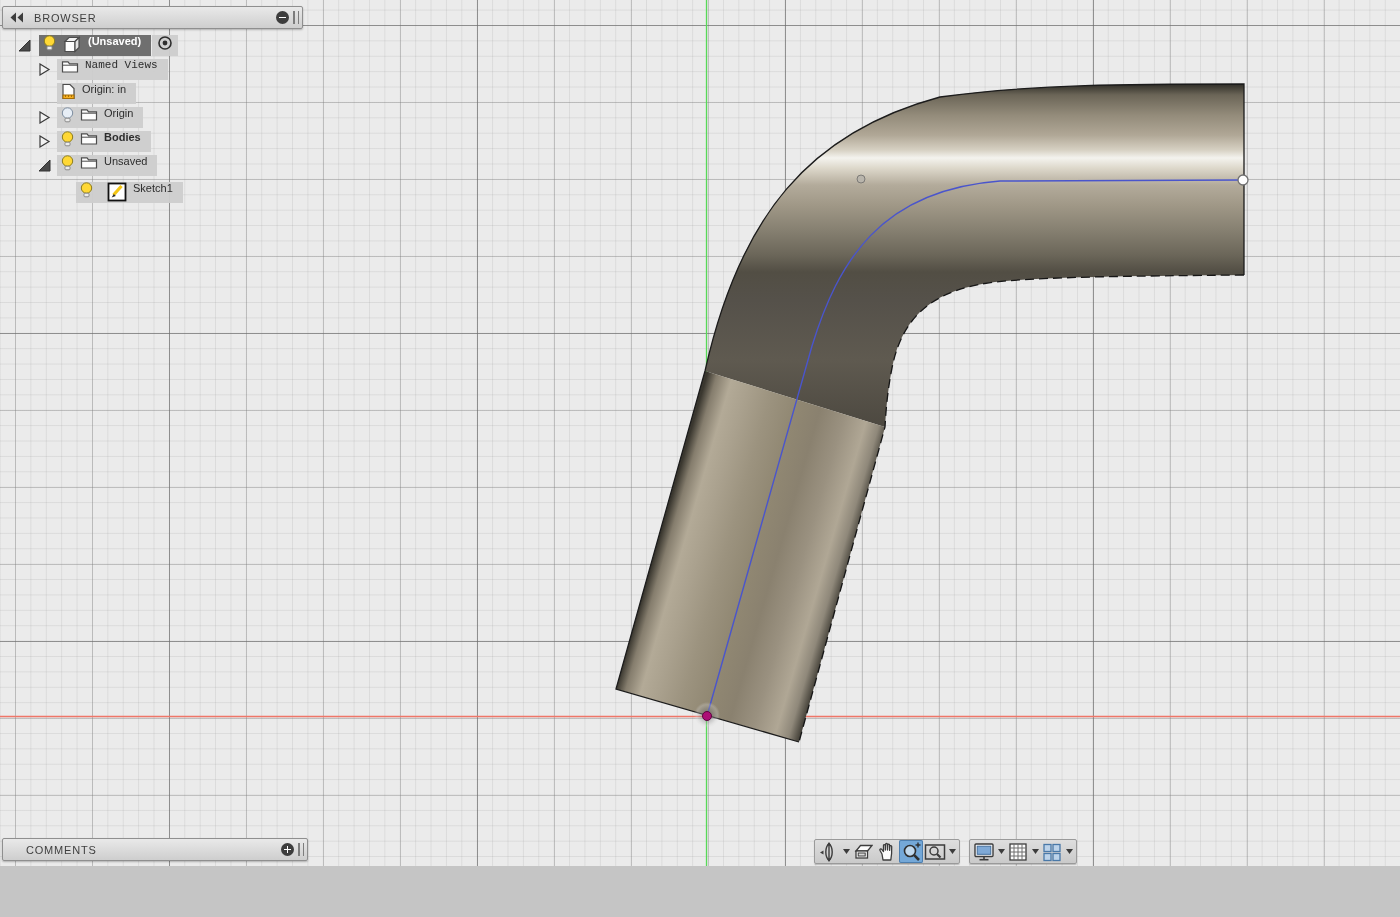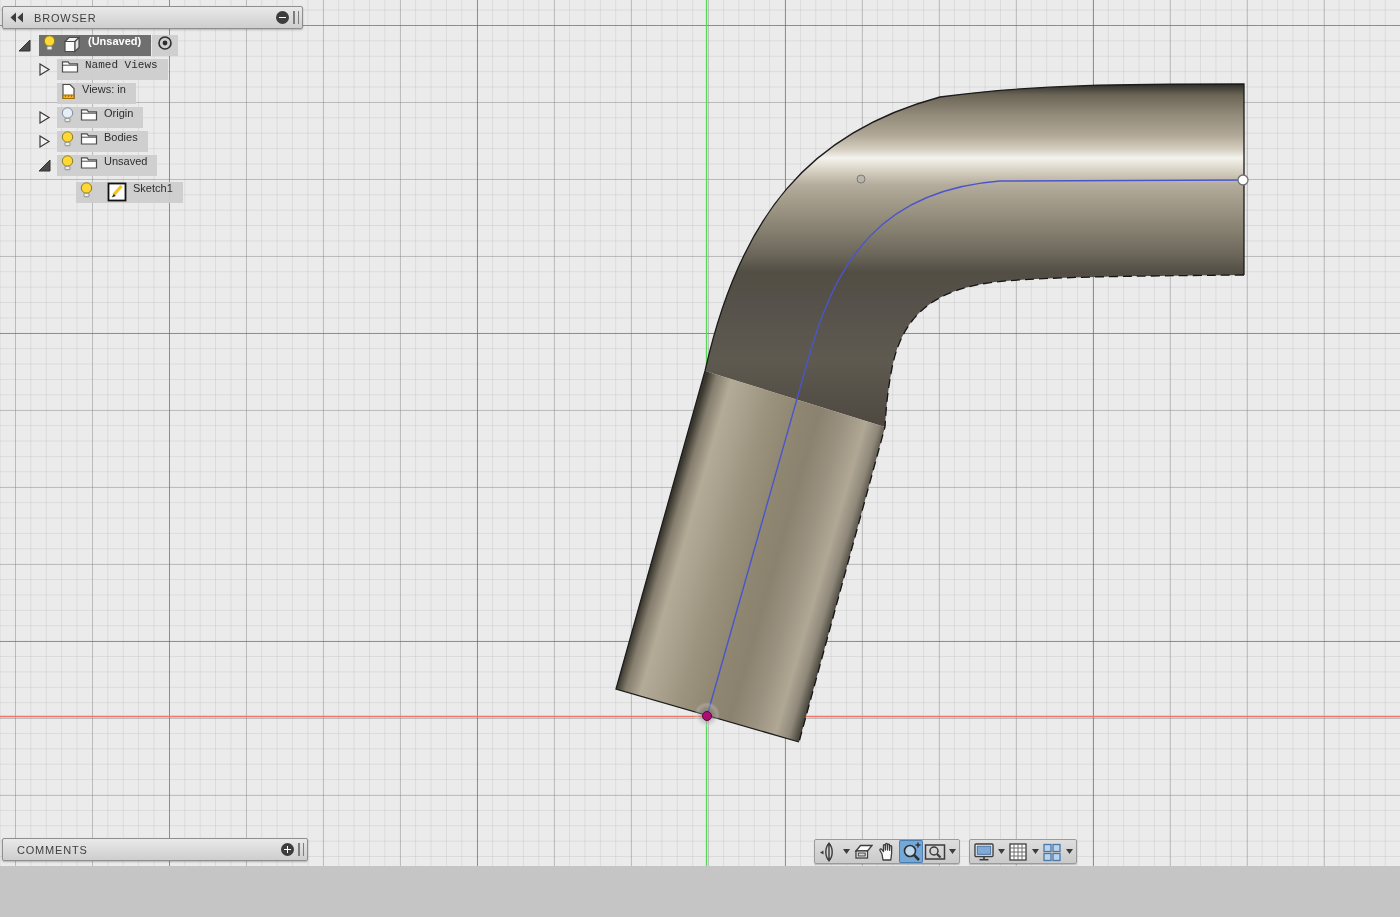--- a/index.html
+++ b/index.html
@@ -178,42 +178,42 @@
 
   <div class="tree-row" style="left:57px; top:82px;">
     <span class="chip">
       <svg class="icon" width="15" height="17" viewBox="0 0 15 17">
         <path d="M2,1.5 L9,1.5 L13,5.5 L13,15.5 L2,15.5 Z" fill="#fdfdfd" stroke="#4c4c4c" stroke-width="1.2"></path>
         <rect x="2" y="12" width="11" height="3.5" fill="#f6b021" stroke="#a56d05" stroke-width="1"></rect>
         <line x1="4.5" y1="12" x2="4.5" y2="14" stroke="#a56d05" stroke-width="1"></line>
         <line x1="7.5" y1="12" x2="7.5" y2="14" stroke="#a56d05" stroke-width="1"></line>
         <line x1="10.5" y1="12" x2="10.5" y2="14" stroke="#a56d05" stroke-width="1"></line>
       </svg>
-      <span class="row-label">Views: in</span>
+      <span class="row-label">Origin: in</span>
     </span>
   </div>
 
   <div class="tree-row" style="left:38px; top:106px;">
     <svg class="caret" viewBox="0 0 13 13">
       <polygon points="2,1 11,6.5 2,12" fill="#f2f2f2" stroke="#3a3a3a" stroke-width="1.2"></polygon>
     </svg>
     <span class="chip">
       <svg class="icon" width="13" height="17" viewBox="0 0 13 17">
         <circle cx="6.5" cy="6" r="5.2" fill="#e7eef6" stroke="#7e8ea0" stroke-width="1"></circle>
         <rect x="4" y="11.2" width="5" height="3.6" rx="1" fill="#ececec" stroke="#8a8a8a" stroke-width="1"></rect>
       </svg>
       <svg class="icon" width="18" height="15" viewBox="0 0 18 15">
         <path d="M1.5,13 L1.5,2.8 L7,2.8 L8.6,4.8 L16.5,4.8 L16.5,13 Z" fill="#fdfdfd" stroke="#4c4c4c" stroke-width="1.2"></path>
         <line x1="1.5" y1="6.2" x2="16.5" y2="6.2" stroke="#4c4c4c" stroke-width="1"></line>
       </svg>
       <span class="row-label">Origin</span>
     </span>
   </div>
 
-  <div class="tree-row" style="left:38px; top:130px;">
+  <div class="tree-row" style="left:38px; top:130px;font-weight:bold;">
     <svg class="caret" viewBox="0 0 13 13">
       <polygon points="2,1 11,6.5 2,12" fill="#f2f2f2" stroke="#3a3a3a" stroke-width="1.2"></polygon>
     </svg>
     <span class="chip">
       <svg class="icon" width="13" height="17" viewBox="0 0 13 17">
         <circle cx="6.5" cy="6" r="5.2" fill="#ffd835" stroke="#8d7d1e" stroke-width="1"></circle>
         <rect x="4" y="11.2" width="5" height="3.6" rx="1" fill="#ececec" stroke="#8a8a8a" stroke-width="1"></rect>
       </svg>
       <svg class="icon" width="18" height="15" viewBox="0 0 18 15">
         <path d="M1.5,13 L1.5,2.8 L7,2.8 L8.6,4.8 L16.5,4.8 L16.5,13 Z" fill="#fdfdfd" stroke="#4c4c4c" stroke-width="1.2"></path>
@@ -249,21 +249,21 @@
       <svg class="icon" width="20" height="20" viewBox="0 0 20 20" style="margin-left:8px;">
         <rect x="1.5" y="1.5" width="17" height="17" fill="#ffffff" stroke="#111" stroke-width="1.8"></rect>
         <line x1="14.5" y1="4" x2="6.5" y2="13" stroke="#f3c515" stroke-width="3.2"></line>
         <polygon points="6.8,12 8.8,14 4.6,15.6" fill="#2b2b2b"></polygon>
       </svg>
       <span class="row-label">Sketch1</span>
     </span>
   </div>
 
   <div class="panel-header" style="left:2px; top:838px; width:306px;">
-    <span class="panel-title" style="margin-left:14px;">COMMENTS</span>
+    <span class="panel-title" style="margin-left:23px;">COMMENTS</span>
     <span class="hdr-spacer"></span>
     <span class="hdr-circle plus"></span>
     <span class="grip"></span>
   </div>
 
   <div id="navbar">
     <div class="nav-seg">
       <span class="nav-btn">
         <svg width="20" height="20" viewBox="0 0 20 20">
           <ellipse cx="10" cy="10" rx="3.2" ry="7.5" fill="none" stroke="#3c3c3c" stroke-width="1.4"></ellipse>

